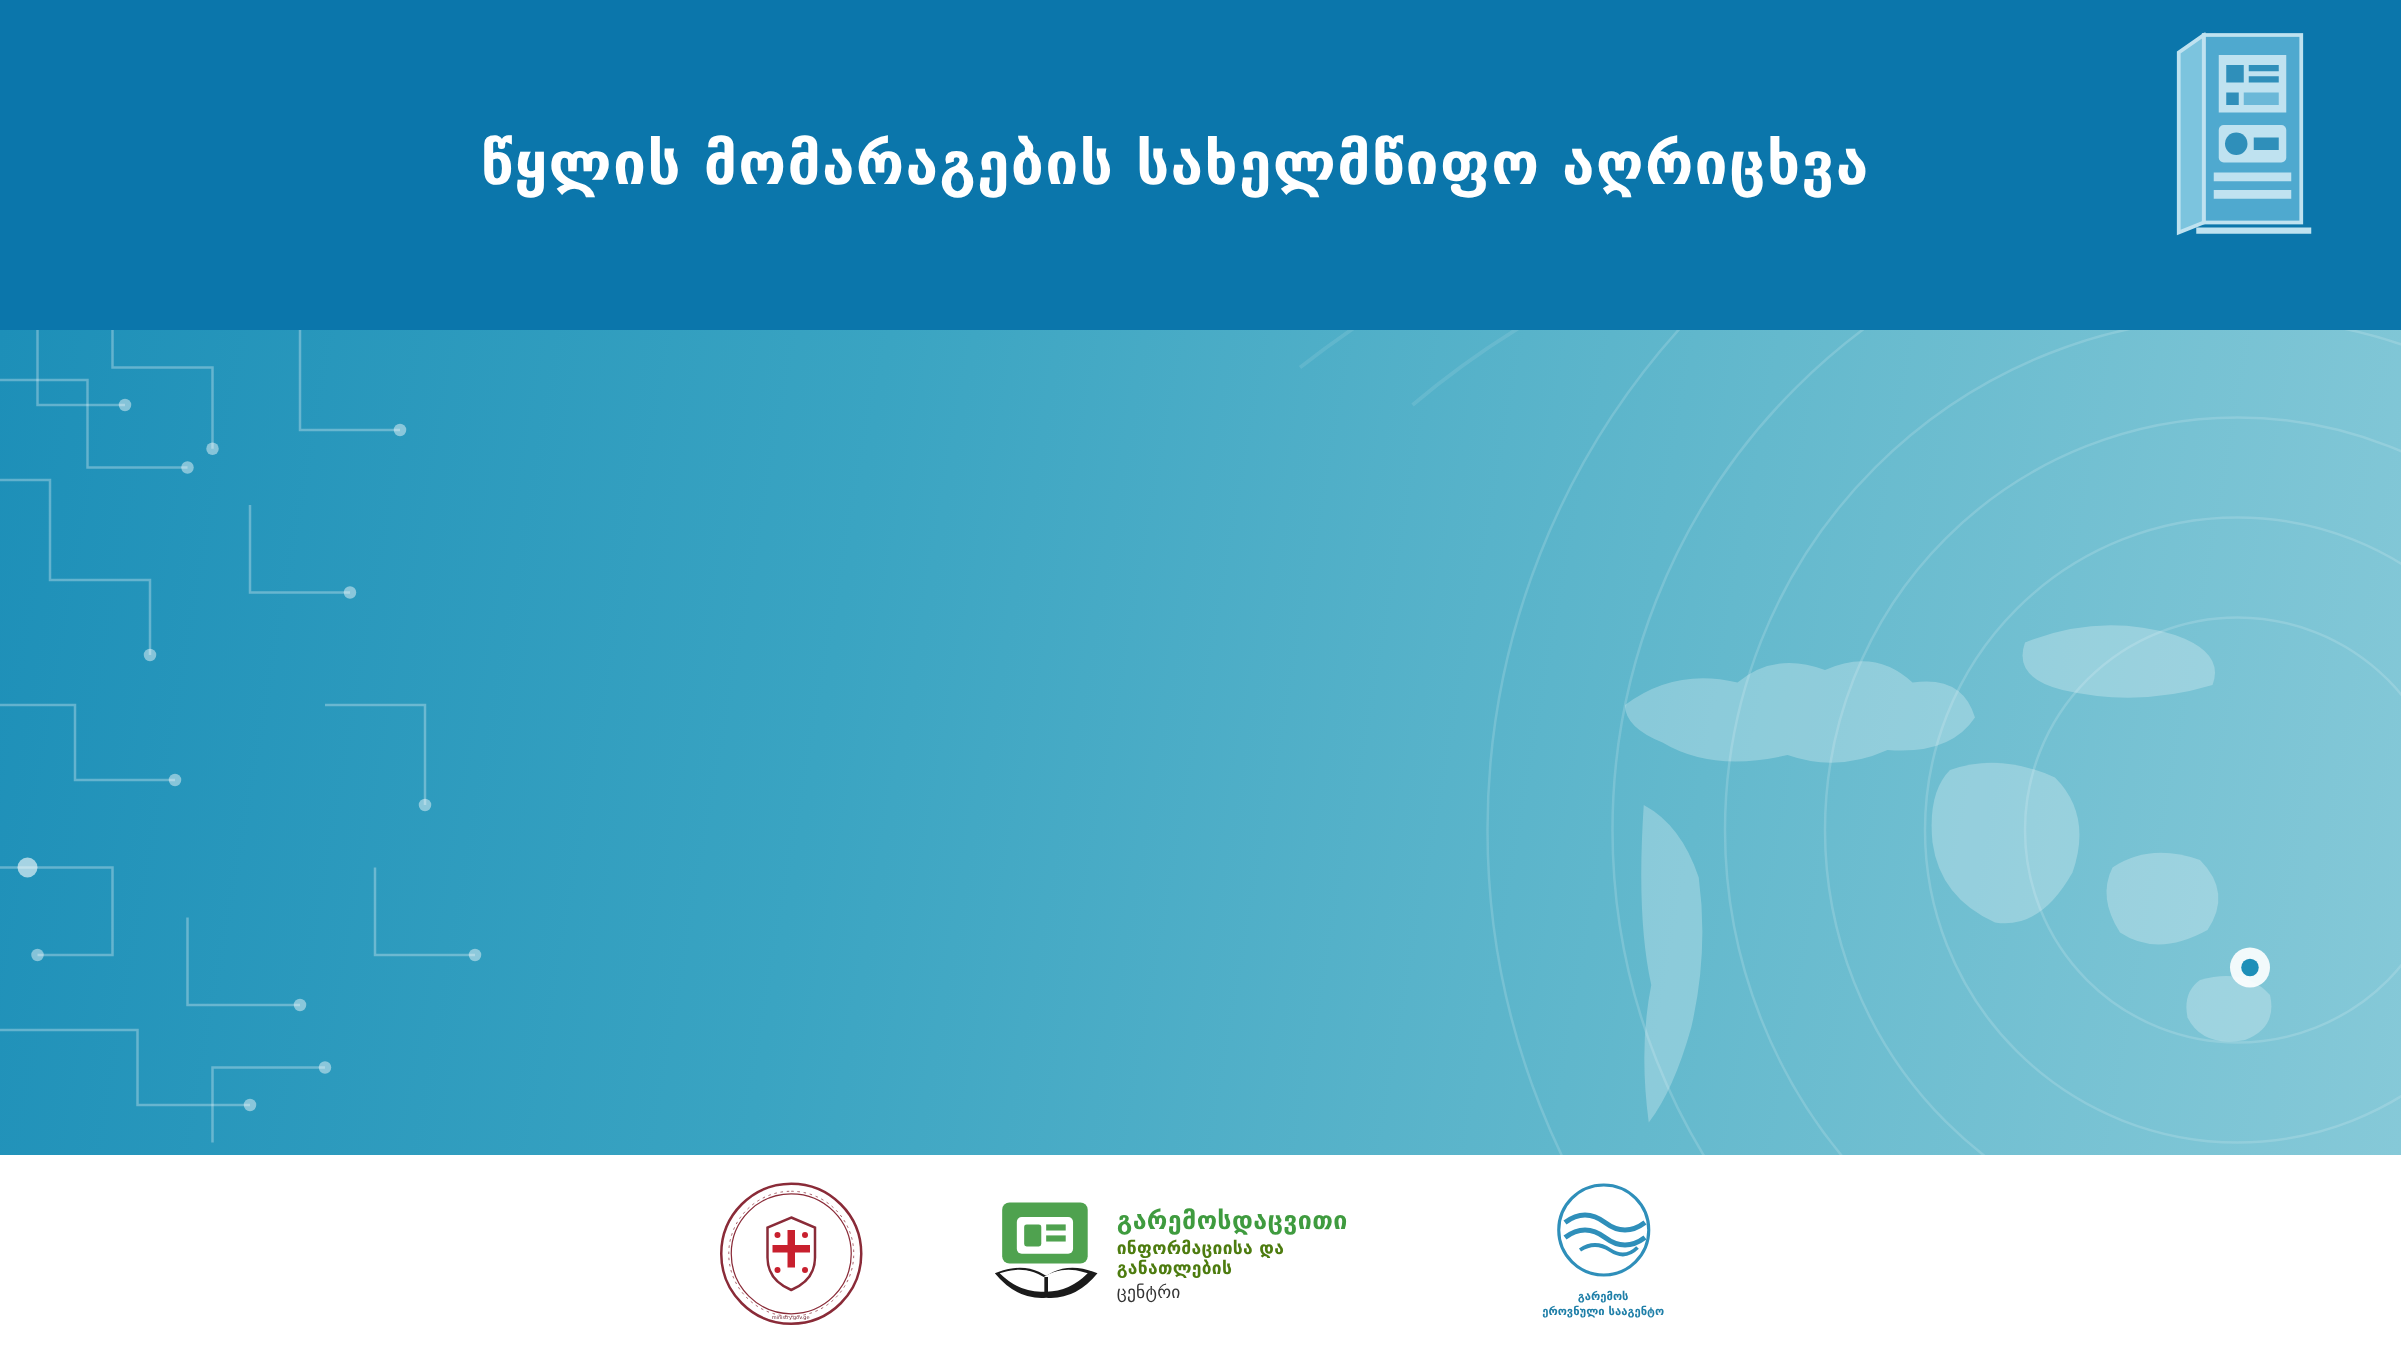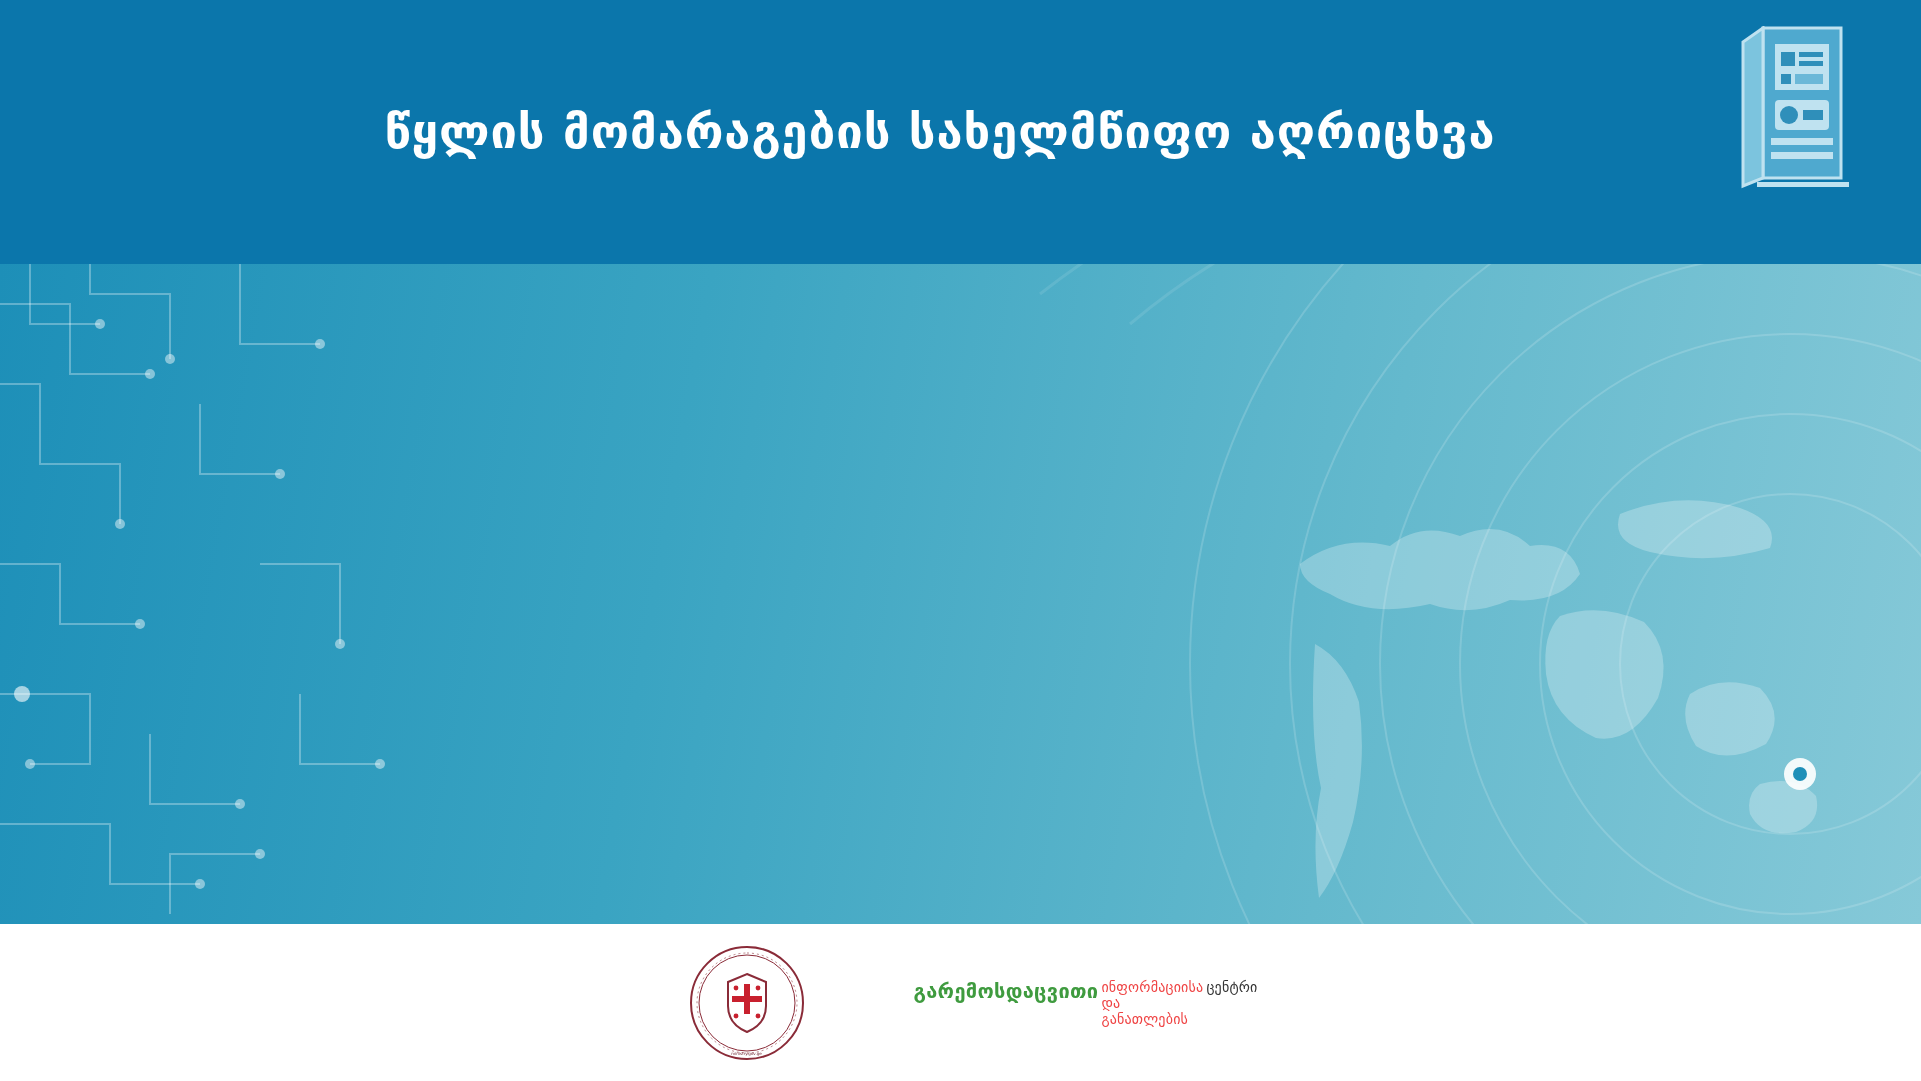--- a/index.html
+++ b/index.html
@@ -102,23 +102,23 @@
     display: flex;
     align-items: center;
     justify-content: center;
     gap: 98px;
   }
   .logo { position: relative; }
   .logo-ministry { width: 118px; height: 118px; }
   .logo-eiec { width: 330px; height: 108px; display: flex; align-items: center; gap: 10px; }
   .logo-env { width: 130px; height: 118px; }
 
-  .eiec-text { display: flex; flex-direction: row; gap: 3px; }
+  .eiec-text { display: flex; flex-direction: column; gap: 3px; }
   .eiec-l1 { color: #3f9b3f; font-size: 20px; font-weight: bold; letter-spacing: 0.3px; }
-  .eiec-l2 { color: #ef4444; font-size: 14px; font-weight: normal; letter-spacing: 0.2px; }
+  .eiec-l2 { color: #4d7c0f; font-size: 14px; font-weight: bold; letter-spacing: 0.2px; }
   .eiec-l3 { color: #333333; font-size: 14px; font-weight: normal; letter-spacing: 0.2px; }
 
   .env-cap {
     text-align: center;
     color: #1f7fa8;
     font-size: 9px;
     font-weight: bold;
     line-height: 1.35;
     margin-top: 2px;
   }
@@ -261,16 +261,28 @@
         <path d="M10 62 q20 -7 36 3 q16 -10 36 -3 q-16 16 -36 15 q-20 1 -36 -15z" fill="#ffffff"></path>
         <path d="M48 65 v16" stroke="#1b1b1b" stroke-width="3"></path>
       </svg>
       <div class="eiec-text">
         <span class="eiec-l1">გარემოსდაცვითი</span>
         <span class="eiec-l2">ინფორმაციისა და განათლების</span>
         <span class="eiec-l3">ცენტრი</span>
       </div>
     </div>
 
+    <div class="logo logo-env">
+      <svg width="130" height="82" viewBox="0 0 130 82" xmlns="http://www.w3.org/2000/svg">
+        <circle cx="65" cy="40" r="36" fill="none" stroke="#2f8fba" stroke-width="2.5"></circle>
+        <path d="M34 34 q16 -12 32 0 q16 12 32 0" fill="none" stroke="#2f8fba" stroke-width="4"></path>
+        <path d="M34 46 q16 -12 32 0 q16 12 32 0" fill="none" stroke="#2f8fba" stroke-width="4"></path>
+        <path d="M46 56 q12 -8 24 0 q12 8 22 -2" fill="none" stroke="#2f8fba" stroke-width="3"></path>
+      </svg>
+      <div class="env-cap">
+        <span>გარემოს</span><br>
+        <span>ეროვნული სააგენტო</span>
+      </div>
+    </div>
 
   </div>
 
 </div>
 
 </body></html>

